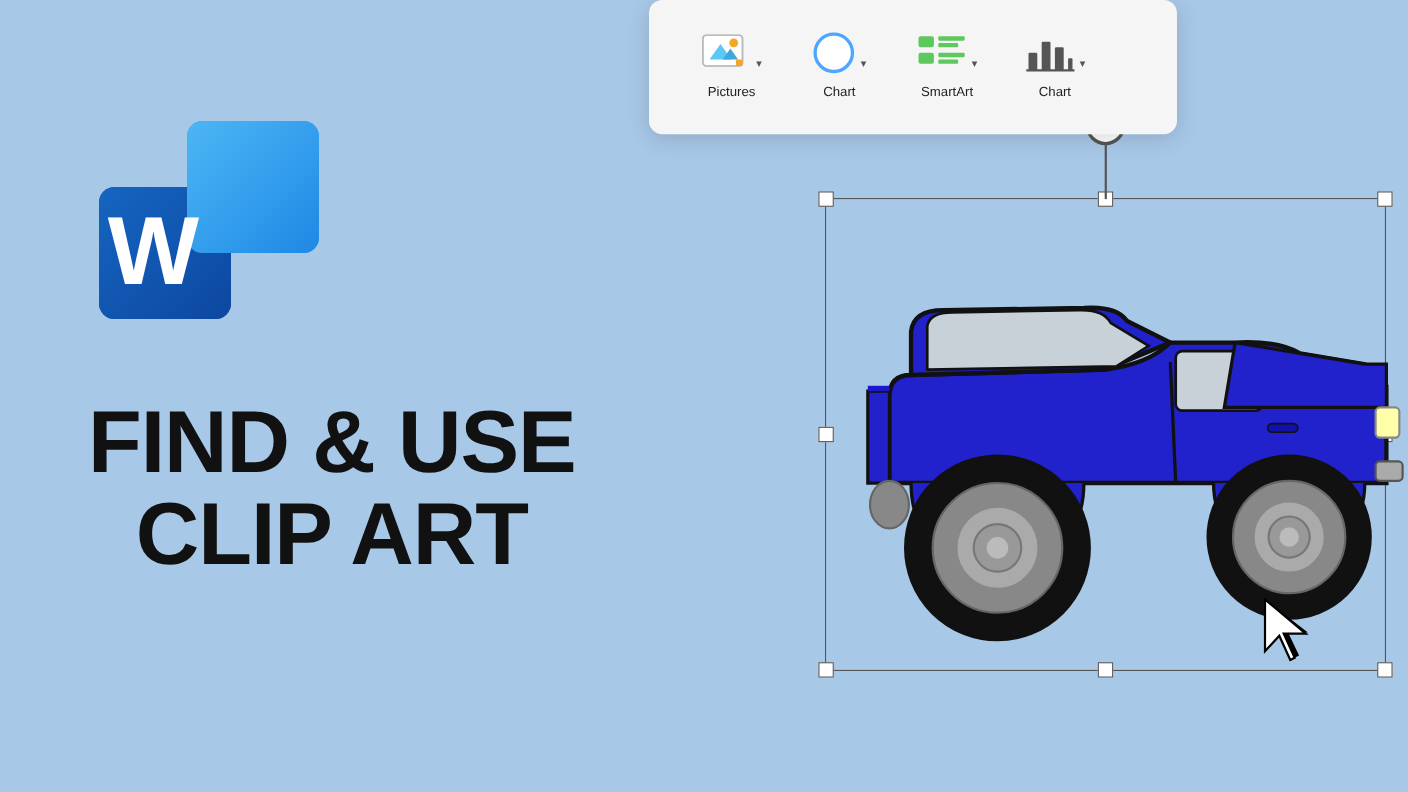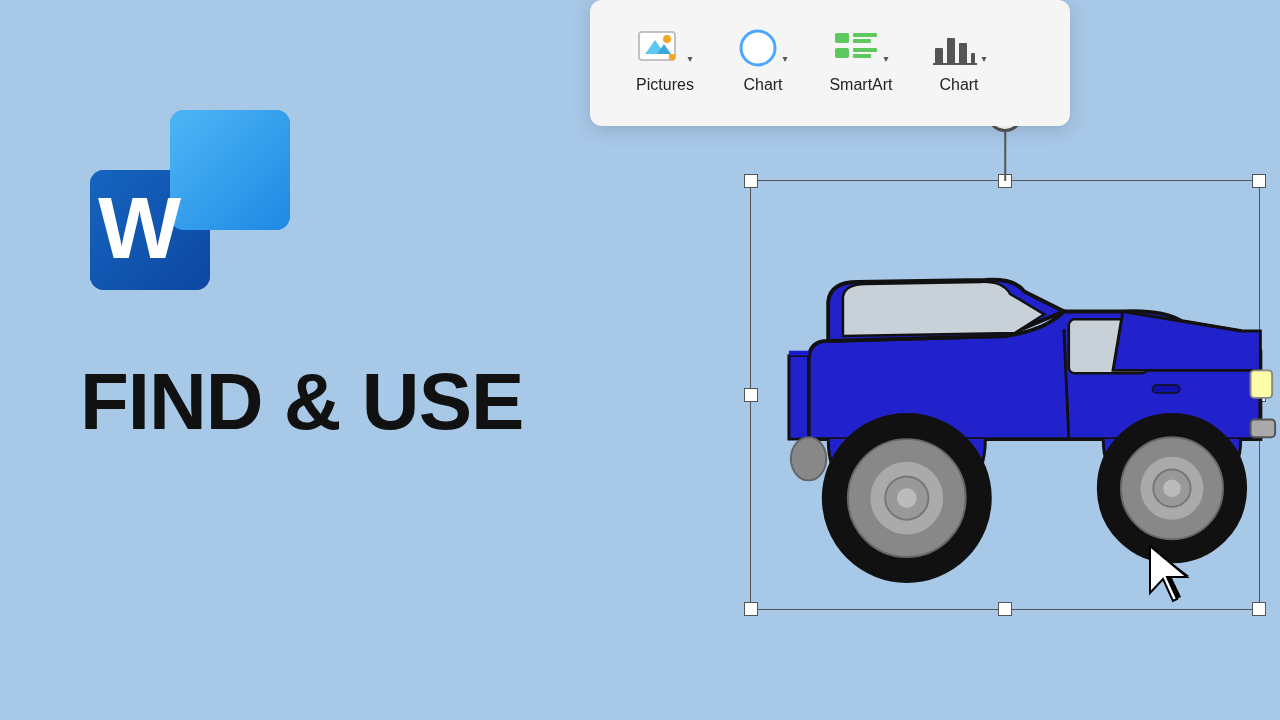--- a/index.html
+++ b/index.html
@@ -74,21 +74,21 @@
       min-width: 90px;
     }
 
     .toolbar-icon-wrap {
       display: flex;
       align-items: center;
       gap: 2px;
     }
 
     .toolbar-label {
-      font-size: 16px;
+      font-size: 12px;
       color: #222;
       font-family: 'Segoe UI', Arial, sans-serif;
     }
 
     .dropdown-arrow {
       font-size: 10px;
       color: #555;
       margin-left: 2px;
       align-self: flex-end;
       margin-bottom: 4px;
@@ -194,20 +194,21 @@
         </linearGradient>
       </defs>
       <rect x="90" y="10" width="120" height="120" rx="14" fill="url(#backgrad)"></rect>
 
       <text x="18" y="158" font-size="88" font-weight="900" fill="white" font-family="Arial, sans-serif">W</text>
     </svg>
   </div>
 
   <div class="main-heading">
     <div>FIND &amp; USE</div>
+    <div>CLIP ART</div>
   </div>
 </div>
 
 <div class="toolbar-popup">
 
   <div class="toolbar-item">
     <div class="toolbar-icon-wrap">
       <svg width="46" height="40" viewBox="0 0 46 40" xmlns="http://www.w3.org/2000/svg">
         <rect x="2" y="4" width="36" height="28" rx="3" fill="white" stroke="#ccc" stroke-width="1.5"></rect>
         <rect x="2" y="4" width="36" height="28" rx="3" fill="none" stroke="#bbb" stroke-width="1.5"></rect>

